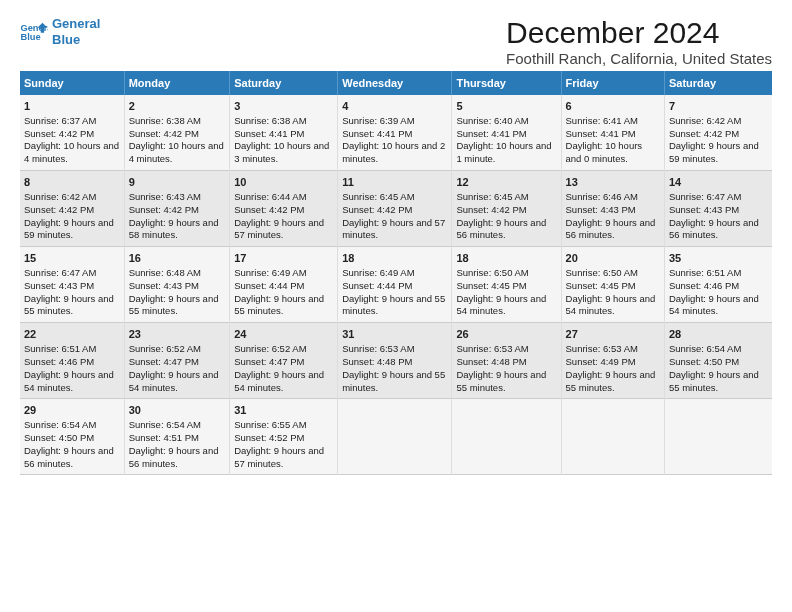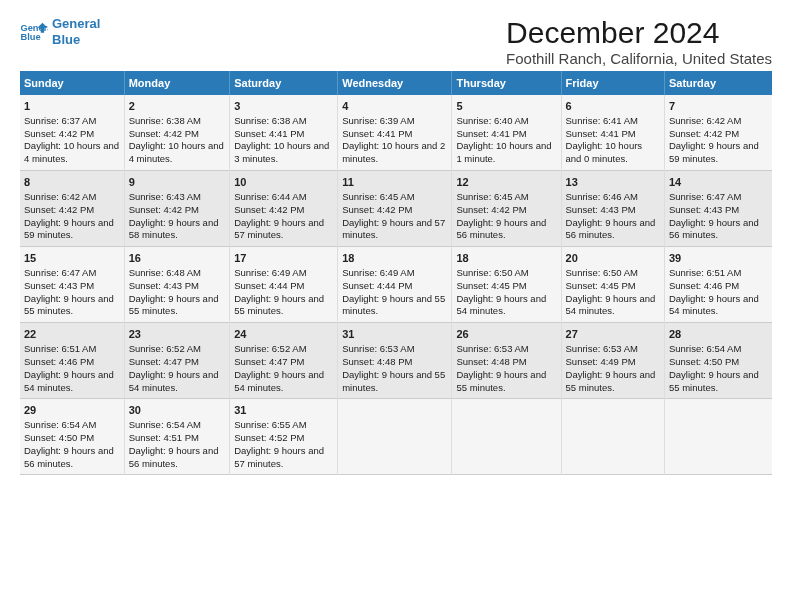--- a/index.html
+++ b/index.html
@@ -152,21 +152,21 @@
           <td><span class="day-num">13</span><span>Sunrise: 6:46 AM</span><br><span>Sunset: 4:43 PM</span><br><span>Daylight: 9 hours and 56 minutes.</span></td>
           <td><span class="day-num">14</span><span>Sunrise: 6:47 AM</span><br><span>Sunset: 4:43 PM</span><br><span>Daylight: 9 hours and 56 minutes.</span></td>
         </tr>
         <tr>
           <td><span class="day-num">15</span><span>Sunrise: 6:47 AM</span><br><span>Sunset: 4:43 PM</span><br><span>Daylight: 9 hours and 55 minutes.</span></td>
           <td><span class="day-num">16</span><span>Sunrise: 6:48 AM</span><br><span>Sunset: 4:43 PM</span><br><span>Daylight: 9 hours and 55 minutes.</span></td>
           <td><span class="day-num">17</span><span>Sunrise: 6:49 AM</span><br><span>Sunset: 4:44 PM</span><br><span>Daylight: 9 hours and 55 minutes.</span></td>
           <td><span class="day-num">18</span><span>Sunrise: 6:49 AM</span><br><span>Sunset: 4:44 PM</span><br><span>Daylight: 9 hours and 55 minutes.</span></td>
           <td><span class="day-num">18</span><span>Sunrise: 6:50 AM</span><br><span>Sunset: 4:45 PM</span><br><span>Daylight: 9 hours and 54 minutes.</span></td>
           <td><span class="day-num">20</span><span>Sunrise: 6:50 AM</span><br><span>Sunset: 4:45 PM</span><br><span>Daylight: 9 hours and 54 minutes.</span></td>
-          <td><span class="day-num">39</span><span>Sunrise: 6:51 AM</span><br><span>Sunset: 4:46 PM</span><br><span>Daylight: 9 hours and 54 minutes.</span></td>
+          <td><span class="day-num">35</span><span>Sunrise: 6:51 AM</span><br><span>Sunset: 4:46 PM</span><br><span>Daylight: 9 hours and 54 minutes.</span></td>
         </tr>
         <tr>
           <td><span class="day-num">22</span><span>Sunrise: 6:51 AM</span><br><span>Sunset: 4:46 PM</span><br><span>Daylight: 9 hours and 54 minutes.</span></td>
           <td><span class="day-num">23</span><span>Sunrise: 6:52 AM</span><br><span>Sunset: 4:47 PM</span><br><span>Daylight: 9 hours and 54 minutes.</span></td>
           <td><span class="day-num">24</span><span>Sunrise: 6:52 AM</span><br><span>Sunset: 4:47 PM</span><br><span>Daylight: 9 hours and 54 minutes.</span></td>
           <td><span class="day-num">31</span><span>Sunrise: 6:53 AM</span><br><span>Sunset: 4:48 PM</span><br><span>Daylight: 9 hours and 55 minutes.</span></td>
           <td><span class="day-num">26</span><span>Sunrise: 6:53 AM</span><br><span>Sunset: 4:48 PM</span><br><span>Daylight: 9 hours and 55 minutes.</span></td>
           <td><span class="day-num">27</span><span>Sunrise: 6:53 AM</span><br><span>Sunset: 4:49 PM</span><br><span>Daylight: 9 hours and 55 minutes.</span></td>
           <td><span class="day-num">28</span><span>Sunrise: 6:54 AM</span><br><span>Sunset: 4:50 PM</span><br><span>Daylight: 9 hours and 55 minutes.</span></td>
         </tr>

